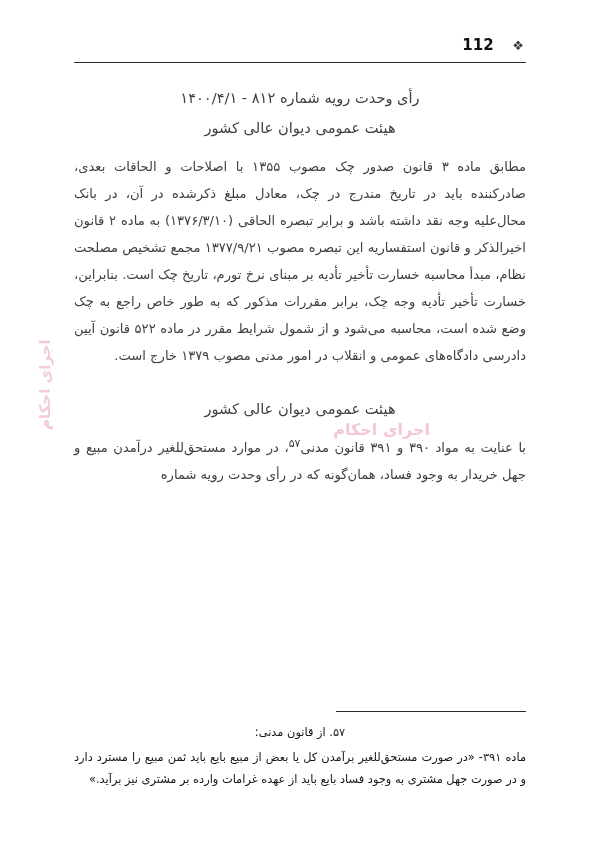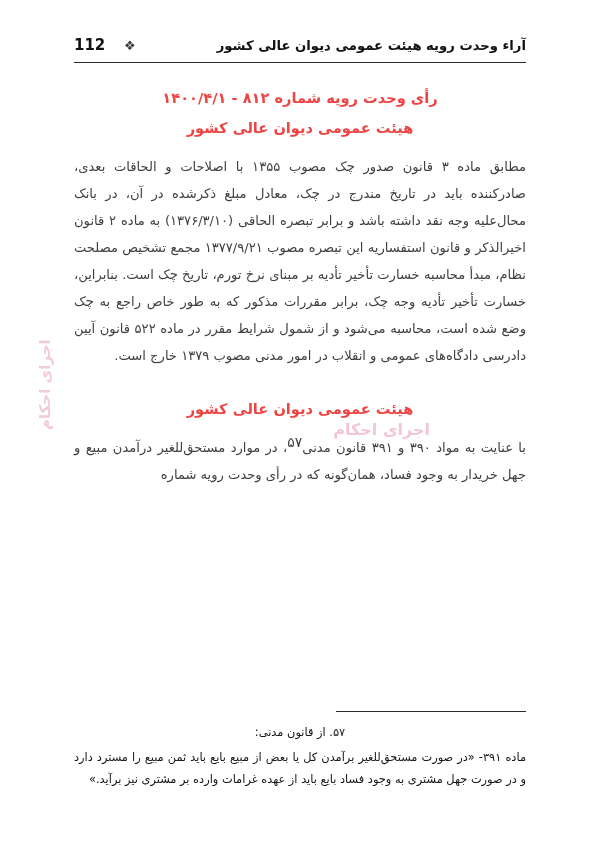--- a/index.html
+++ b/index.html
@@ -56,22 +56,22 @@
     color: #111;
     min-width: 34px;
     text-align: left;
     direction: rtl;
   }
 
   
   .section-title {
     text-align: center;
     font-size: 14.6px;
-    font-weight: 700;
-    color: #ef4444;
+    font-weight: 400;
+    color: #404040;
     line-height: 1.75;
     margin: 0 0 4px 0;
   }
   .section-title.second {
     margin-top: 4px;
   }
   .section-block {
     margin-bottom: 14px;
   }
   .section-block.spaced-top {
@@ -82,21 +82,21 @@
   p.body {
     font-size: 13.1px;
     line-height: 2.06;
     text-align: justify;
     text-justify: inter-word;
     margin: 0 0 6px 0;
     color: #404040;
   }
 
   sup.footnote-ref {
-    font-size: 14px;
+    font-size: 11px;
     vertical-align: super;
     line-height: 0;
   }
 
   
   .watermark {
     position: absolute;
     left: 36px;
     top: 430px;
     transform: rotate(-90deg);
@@ -145,21 +145,20 @@
   .footnote-text.first {
     text-align: center;
   }
 </style>
 </head>
 <body>
 
 <div class="page">
 
   <div class="header">
-    <span class="header-title">آراء وحدت رویه هیئت عمومی دیوان عالی کشور</span>
     <span class="header-ornament">❖</span>
     <span class="header-pagenum">112</span>
   </div>
 
   <div class="section-block">
     <div class="section-title">رأی وحدت رویه شماره ۸۱۲ - ۱۴۰۰/۴/۱</div>
     <div class="section-title second">هیئت عمومی دیوان عالی کشور</div>
   </div>
 
   <p class="body">مطابق ماده ۳ قانون صدور چک مصوب ۱۳۵۵ با اصلاحات و الحاقات بعدی، صادرکننده باید در تاریخ مندرج در چک، معادل مبلغ ذکرشده در آن، در بانک محال‌علیه وجه نقد داشته باشد و برابر تبصره الحاقی (۱۳۷۶/۳/۱۰) به ماده ۲ قانون اخیرالذکر و قانون استفساریه این تبصره مصوب ۱۳۷۷/۹/۲۱ مجمع تشخیص مصلحت نظام، مبدأ محاسبه خسارت تأخیر تأدیه بر مبنای نرخ تورم، تاریخ چک است. بنابراین، خسارت تأخیر تأدیه وجه چک، برابر مقررات مذکور که به طور خاص راجع به چک وضع شده است، محاسبه می‌شود و از شمول شرایط مقرر در ماده ۵۲۲ قانون آیین دادرسی دادگاه‌های عمومی و انقلاب در امور مدنی مصوب ۱۳۷۹ خارج است.</p>

